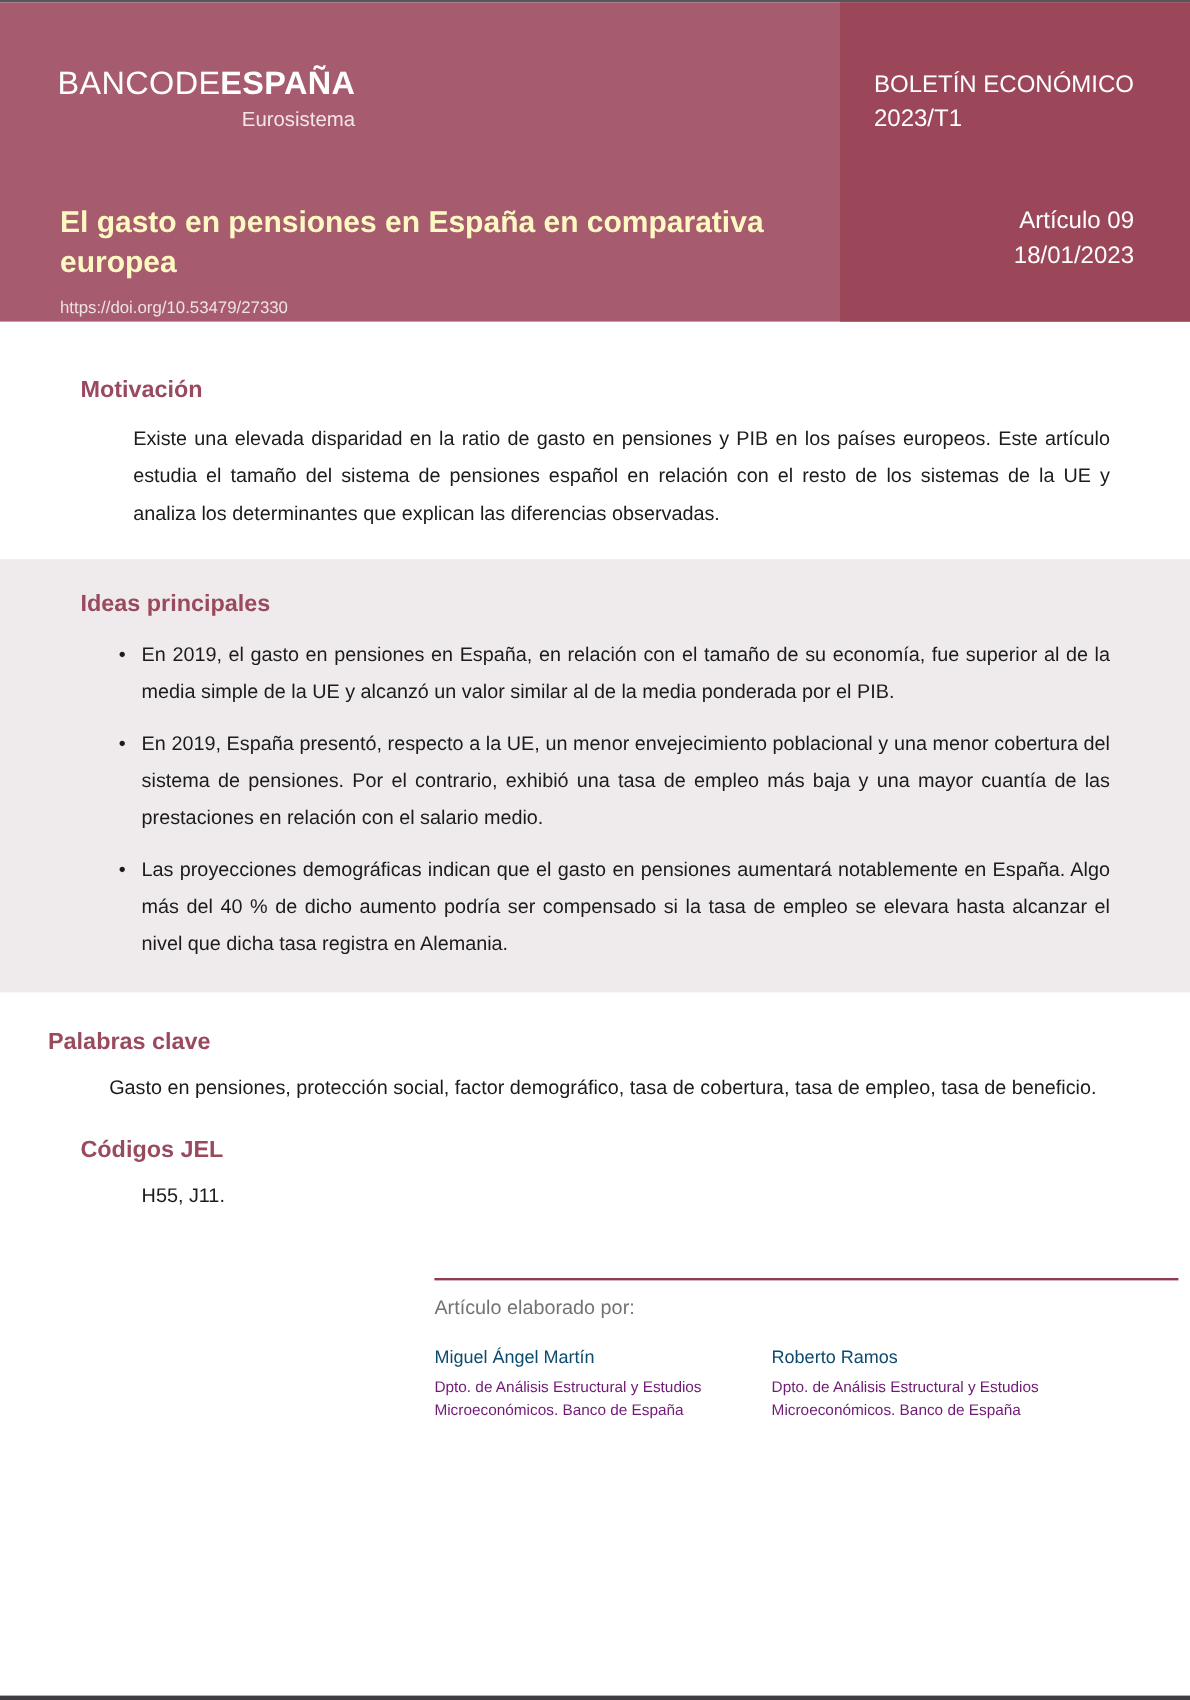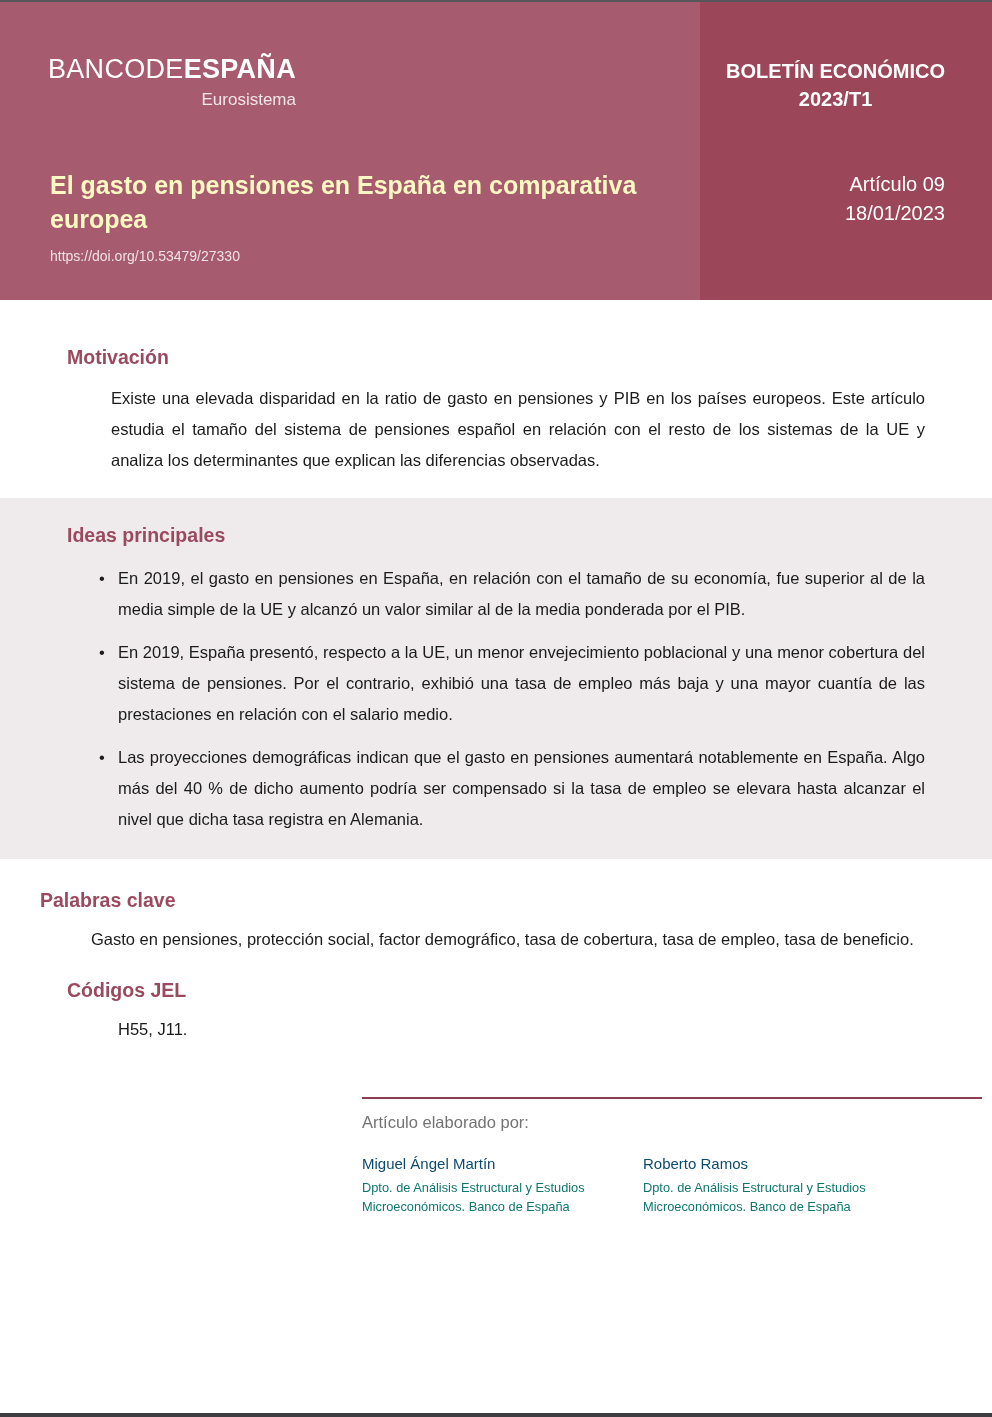--- a/index.html
+++ b/index.html
@@ -13,21 +13,21 @@
     position: relative;
     overflow: hidden;
   }
   
   .top-edge { height: 2px; background: #55555a; width: 100%; }
   .bottom-edge { position: absolute; bottom: 0; left: 0; width: 100%; height: 4px; background: #3e3e42; }
 
   
   .header {
     position: relative;
-    height: 298px;
+    height: 266px;
     background: #a65c6e;
     color: #ffffff;
   }
   .header-right-panel {
     position: absolute;
     top: 0; right: 0; bottom: 0;
     width: 292px;
     background: #9b4659;
   }
   .logo {
@@ -45,24 +45,24 @@
   .logo-bold { font-weight: 700; }
   .logo-sub {
     font-size: 17px;
     font-weight: 400;
     margin-top: 5px;
     color: #f3e4e8;
   }
   .pub-block {
     position: absolute;
     top: 55px; right: 47px;
-    text-align: center;
+    text-align: left;
     font-size: 20px;
     line-height: 28px;
-    font-weight: 700;
+    font-weight: 400;
   }
   .title-block {
     position: absolute;
     top: 166px; left: 50px;
     width: 615px;
   }
   .article-title {
     font-size: 25px;
     font-weight: 700;
     line-height: 34px;
@@ -151,21 +151,21 @@
   .author { width: 281px; }
   .author-name {
     font-size: 15px;
     line-height: 20px;
     color: #0c4a6e;
     margin-bottom: 4px;
   }
   .author-dept {
     font-size: 12.8px;
     line-height: 19px;
-    color: #0f766e;
+    color: #701a75;
   }
 </style>
 </head>
 <body>
 
 <div class="top-edge"></div>
 
 <div class="header">
   <div class="header-right-panel"></div>
 

